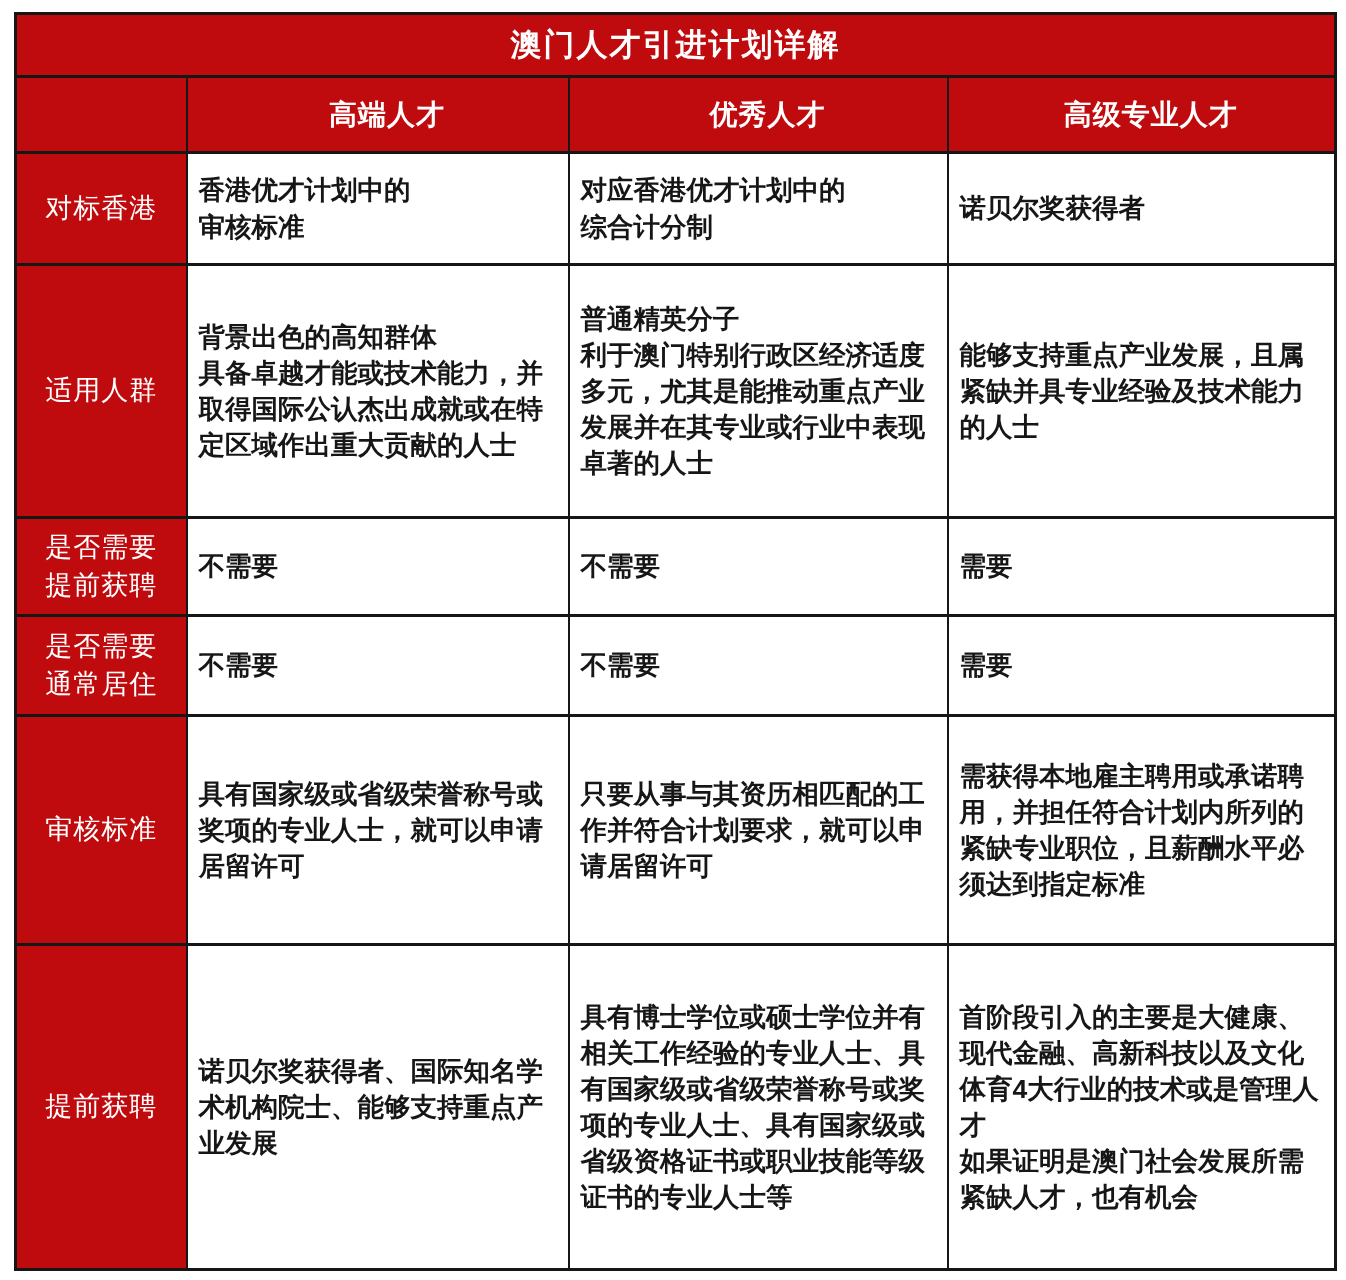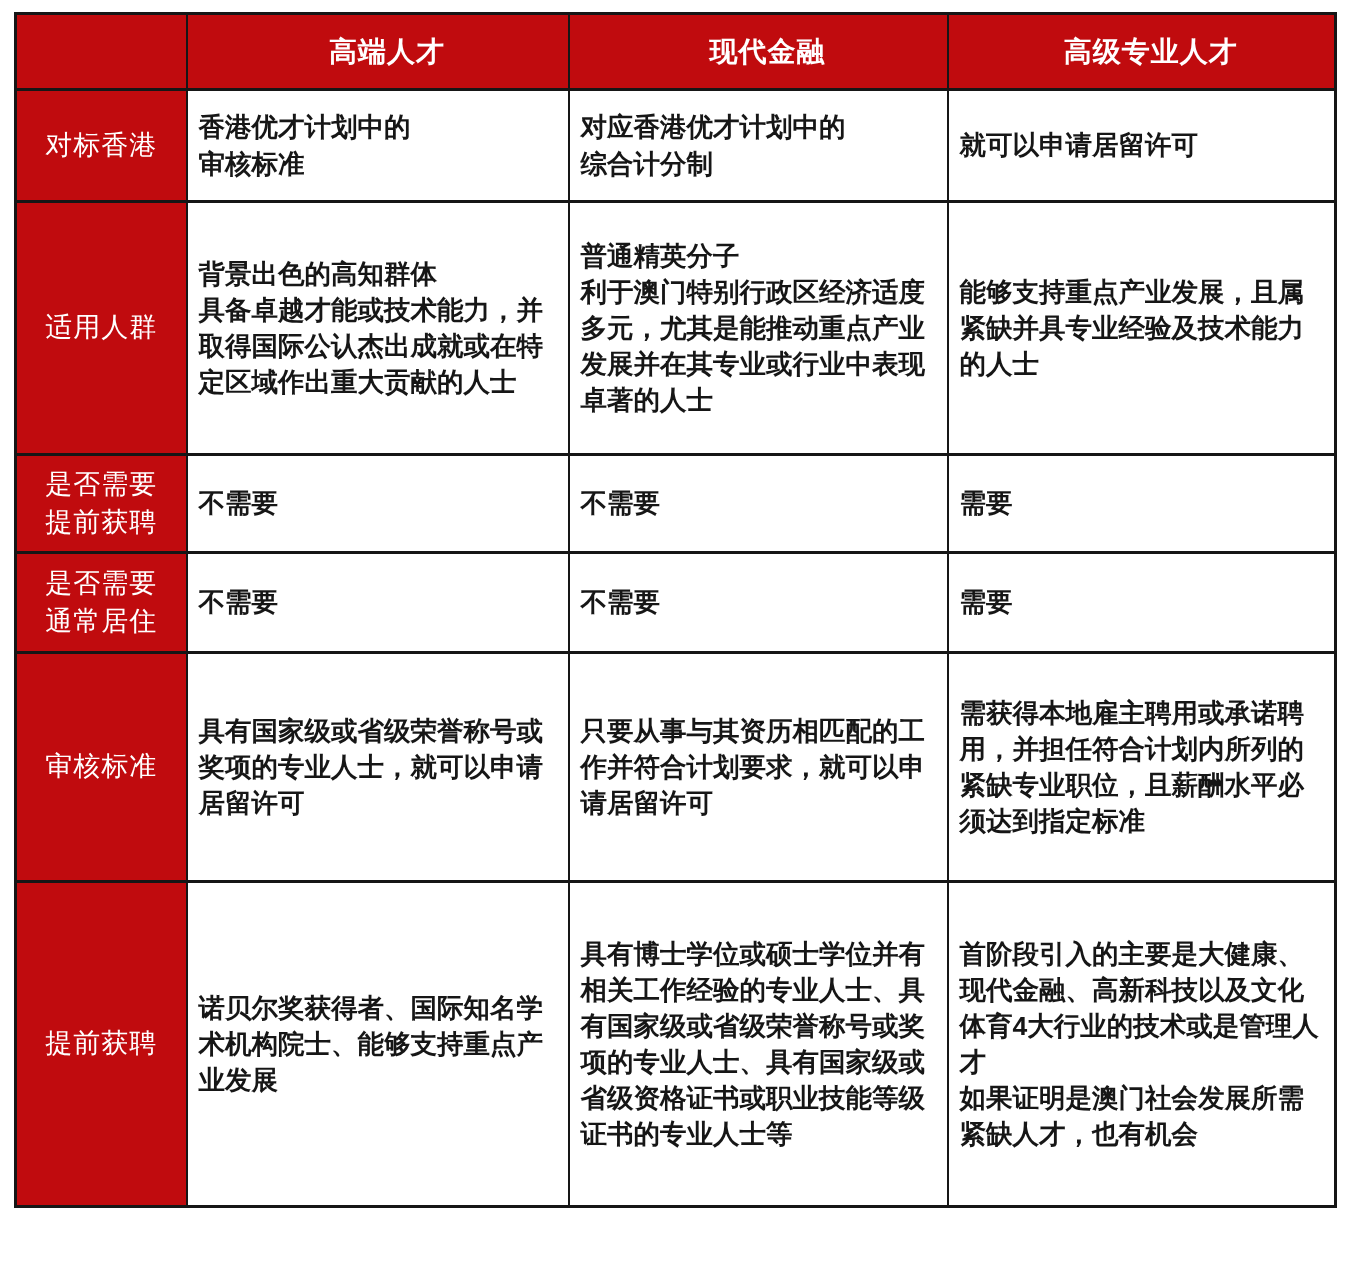--- a/index.html
+++ b/index.html
@@ -65,35 +65,38 @@
 <div class="table-wrap">
   <table class="talent">
     <colgroup>
       <col style="width:171px">
       <col style="width:382px">
       <col style="width:379px">
       <col style="width:388px">
     </colgroup>
 
     <tbody>
+        <tr class="title-row" style="height:63px">
+      <td class="red" colspan="4">澳门人才引进计划详解</td>
+    </tr>
 
     <tr class="header-row" style="height:76px">
       <td class="red"></td>
       <td class="red">高端人才</td>
-      <td class="red">现代金融</td>
+      <td class="red">优秀人才</td>
       <td class="red">高级专业人才</td>
     </tr>
 
     <tr style="height:112px">
       <td class="red row-label">对标香港</td>
       <td class="body-cell">香港优才计划中的
 审核标准</td>
       <td class="body-cell">对应香港优才计划中的
 综合计分制</td>
-      <td class="body-cell">就可以申请居留许可</td>
+      <td class="body-cell">诺贝尔奖获得者</td>
     </tr>
 
     <tr style="height:253px">
       <td class="red row-label">适用人群</td>
       <td class="body-cell">背景出色的高知群体
 具备卓越才能或技术能力，并取得国际公认杰出成就或在特定区域作出重大贡献的人士</td>
       <td class="body-cell">普通精英分子
 利于澳门特别行政区经济适度多元，尤其是能推动重点产业发展并在其专业或行业中表现卓著的人士</td>
       <td class="body-cell">能够支持重点产业发展，且属紧缺并具专业经验及技术能力的人士</td>
     </tr>

